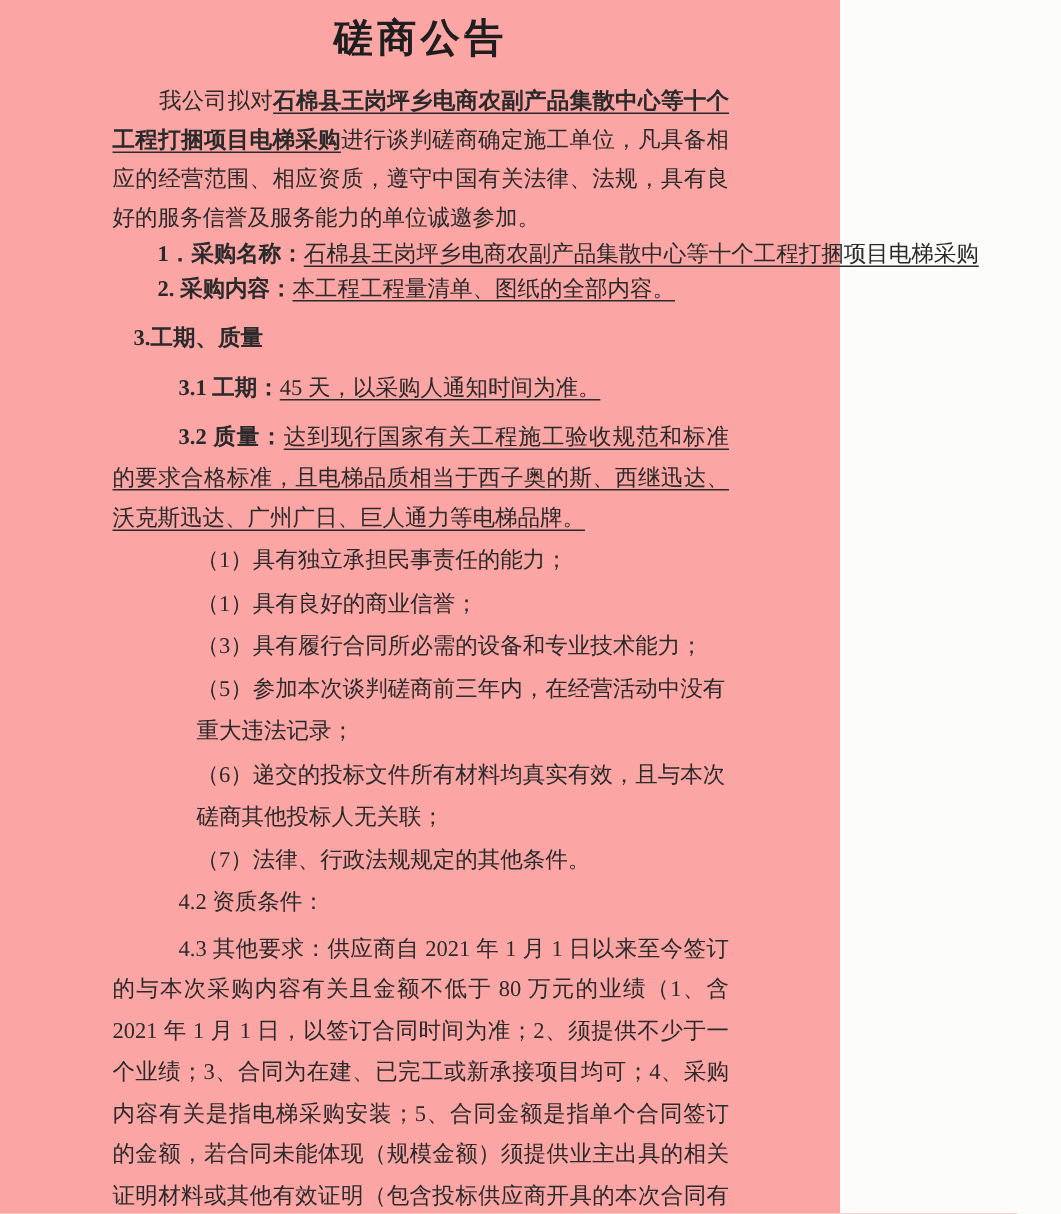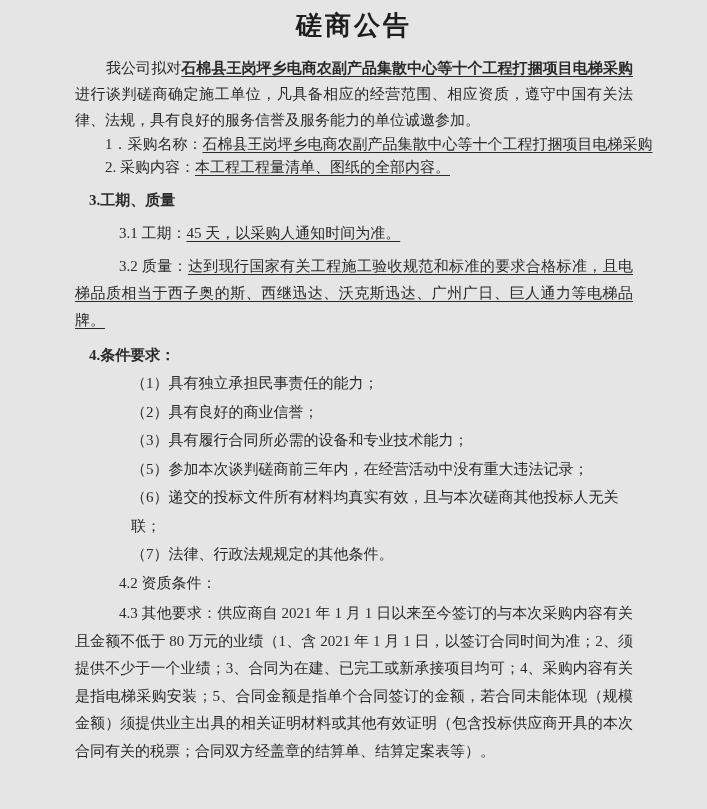--- a/index.html
+++ b/index.html
@@ -9,41 +9,41 @@
   body {
     width: 707px;
     height: 809px;
     overflow: hidden;
     background: #fcfcfb;
     color: #2a2a2a;
     font-family: "Liberation Serif", "DejaVu Serif", serif;
   }
   .page {
     box-sizing: border-box;
-    width: 707px;
+    width: 560px;
     height: 809px;
     padding: 8px 74px 6px 75px;
-    background: #e5e5e5;
+    background: #fca5a5;
   }
   .doc-title {
     font-size: 26px;
     font-weight: bold;
     text-align: center;
     letter-spacing: 3px;
     margin: 0 0 7px 0;
     color: #1e1e1e;
   }
   p { margin: 0; font-size: 15px; }
   .intro {
     line-height: 26px;
     text-indent: 31px;
     text-align: justify;
     margin-top: 12px;
   }
-  .bold { font-weight: normal; }
+  .bold { font-weight: bold; }
   .u { text-decoration: underline; text-underline-offset: 3px; }
   .bold-u { font-weight: bold; text-decoration: underline; text-underline-offset: 3px; }
   .num-line {
     margin-left: 30px;
     line-height: 23px;
     white-space: nowrap;
   }
   .sec-heading {
     margin: 8px 0 0 14px;
     line-height: 27px;
@@ -96,25 +96,24 @@
   <p class="num-line"><span class="bold">1．采购名称：</span><span class="u">石棉县王岗坪乡电商农副产品集散中心等十个工程打捆项目电梯采购</span></p>
 
   <p class="num-line"><span class="bold">2. 采购内容：</span><span class="u">本工程工程量清单、图纸的全部内容。</span></p>
 
   <p class="sec-heading">3.工期、质量</p>
 
   <p class="sub-line"><span class="bold">3.1 工期：</span><span class="u">45 天，以采购人通知时间为准。</span></p>
 
   <p class="sub-para"><span class="bold">3.2 质量：</span><span class="u">达到现行国家有关工程施工验收规范和标准的要求合格标准，且电梯品质相当于西子奥的斯、西继迅达、沃克斯迅达、广州广日、巨人通力等电梯品牌。</span></p>
 
-  <p class="sec-heading">4.条件要求：</p>
 
 
   <p class="qual-item">（1）具有独立承担民事责任的能力；</p>
-  <p class="qual-item">（2）具有良好的商业信誉；</p>
+  <p class="qual-item">（1）具有良好的商业信誉；</p>
   <p class="qual-item">（3）具有履行合同所必需的设备和专业技术能力；</p>
   <p class="qual-item">（5）参加本次谈判磋商前三年内，在经营活动中没有重大违法记录；</p>
   <p class="qual-item">（6）递交的投标文件所有材料均真实有效，且与本次磋商其他投标人无关联；</p>
   <p class="qual-item">（7）法律、行政法规规定的其他条件。</p>
 
   <p class="cred-heading">4.2 资质条件：</p>
 
 
   <p class="other-para"><span>4.3 其他要求：</span><span>供应商自 2021 年 1 月 1 日以来至今签订的与本次采购内容有关且金额不低于 80 万元的业绩（1、含 2021 年 1 月 1 日，以签订合同时间为准；2、须提供不少于一个业绩；3、合同为在建、已完工或新承接项目均可；4、采购内容有关是指电梯采购安装；5、合同金额是指单个合同签订的金额，若合同未能体现（规模金额）须提供业主出具的相关证明材料或其他有效证明（包含投标供应商开具的本次合同有关的税票；合同双方经盖章的结算单、结算定案表等）。</span></p>
 

